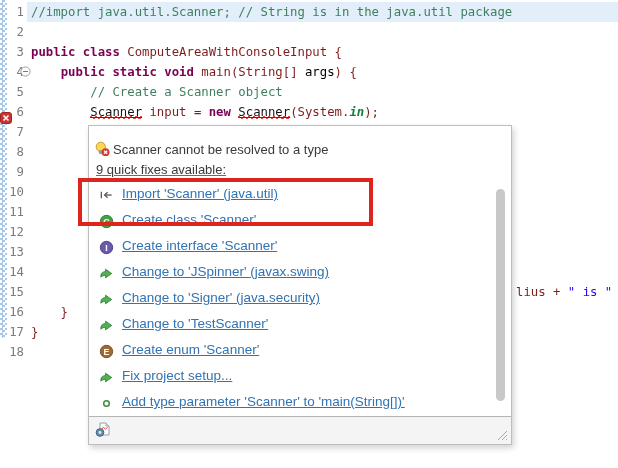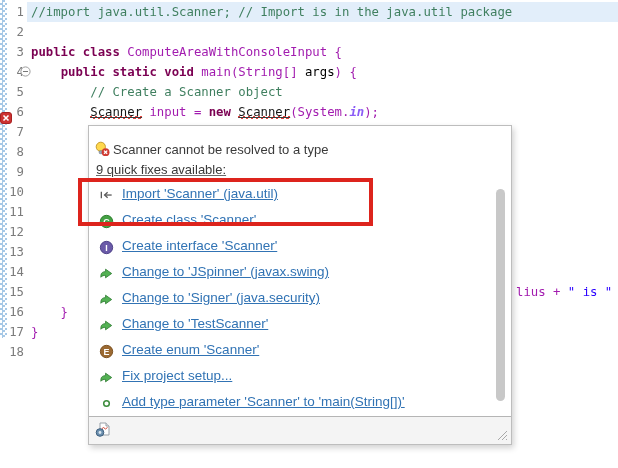--- a/index.html
+++ b/index.html
@@ -13,23 +13,23 @@
          background-size:5px 5px;}
 
   
   .crow{position:absolute;left:0;width:618px;height:20px;white-space:pre;
         font-family:"DejaVu Sans Mono", monospace;font-size:12.3px;line-height:20px;}
   .hlbg{position:absolute;left:27px;right:0;top:0;bottom:0;background:#e2eefa;}
   .lnum{position:absolute;left:0;top:0;width:24px;text-align:right;color:#7b7b7b;}
   .ctext{position:absolute;left:31px;top:0;}
   .tk-comment{color:#3F7F5F;}
   .tk-keyword{color:#7B0052;font-weight:bold;}
-  .tk-plain{color:#a21caf;}
+  .tk-plain{color:#7f1d1d;}
   .tk-param{color:#000000;}
-  .tk-staticfield{color:#8b5cf6;font-style:italic;font-weight:bold;}
+  .tk-staticfield{color:#15803d;font-style:italic;font-weight:bold;}
   .tk-string{color:#2A00FF;}
   .tk-error-type{color:#161616;text-decoration:underline;text-decoration-color:#3a3a3a;
         background:repeating-linear-gradient(135deg,#e6433c 0 1.6px,rgba(0,0,0,0) 1.6px 3.6px) left bottom/100% 3px no-repeat;}
 
   .fold{position:absolute;left:20px;top:66px;width:11px;height:11px;}
   .gut-err{position:absolute;left:0px;top:112px;width:12px;height:12px;}
 
   
   .frag{position:absolute;left:516px;top:282px;height:20px;white-space:pre;
         font-family:"DejaVu Sans Mono", monospace;font-size:12.3px;line-height:20px;}
@@ -59,21 +59,21 @@
   svg{display:block;}
 </style>
 </head>
 <body>
 
 <div class="screen">
 
   <div class="hatch"></div>
 
   <div id="codearea">
-      <div class="crow" style="top: 2px;"><div class="hlbg"></div><span class="lnum">1</span><span class="ctext"><span class="tk-comment">//import java.util.Scanner; // Import is in the java.util package</span></span></div>
+      <div class="crow" style="top: 2px;"><div class="hlbg"></div><span class="lnum">1</span><span class="ctext"><span class="tk-comment">//import java.util.Scanner; // String is in the java.util package</span></span></div>
       <div class="crow" style="top: 22px;"><span class="lnum">2</span><span class="ctext"></span></div>
       <div class="crow" style="top: 42px;"><span class="lnum">3</span><span class="ctext"><span class="tk-keyword">public class </span><span class="tk-plain">ComputeAreaWithConsoleInput {</span></span></div>
       <div class="crow" style="top: 62px;"><span class="lnum">4</span><span class="ctext"><span class="tk-plain">    </span><span class="tk-keyword">public static void </span><span class="tk-plain">main(String[] </span><span class="tk-param">args</span><span class="tk-plain">) {</span></span></div>
       <div class="crow" style="top: 82px;"><span class="lnum">5</span><span class="ctext"><span class="tk-plain">        </span><span class="tk-comment">// Create a Scanner object</span></span></div>
       <div class="crow" style="top: 102px;"><span class="lnum">6</span><span class="ctext"><span class="tk-plain">        </span><span class="tk-error-type">Scanner</span><span class="tk-plain"> input = </span><span class="tk-keyword">new </span><span class="tk-error-type">Scanner</span><span class="tk-plain">(System.</span><span class="tk-staticfield">in</span><span class="tk-plain">);</span></span></div>
       <div class="crow" style="top: 122px;"><span class="lnum">7</span><span class="ctext"></span></div>
       <div class="crow" style="top: 142px;"><span class="lnum">8</span><span class="ctext"></span></div>
       <div class="crow" style="top: 162px;"><span class="lnum">9</span><span class="ctext"></span></div>
       <div class="crow" style="top: 182px;"><span class="lnum">10</span><span class="ctext"></span></div>
       <div class="crow" style="top: 202px;"><span class="lnum">11</span><span class="ctext"></span></div>

